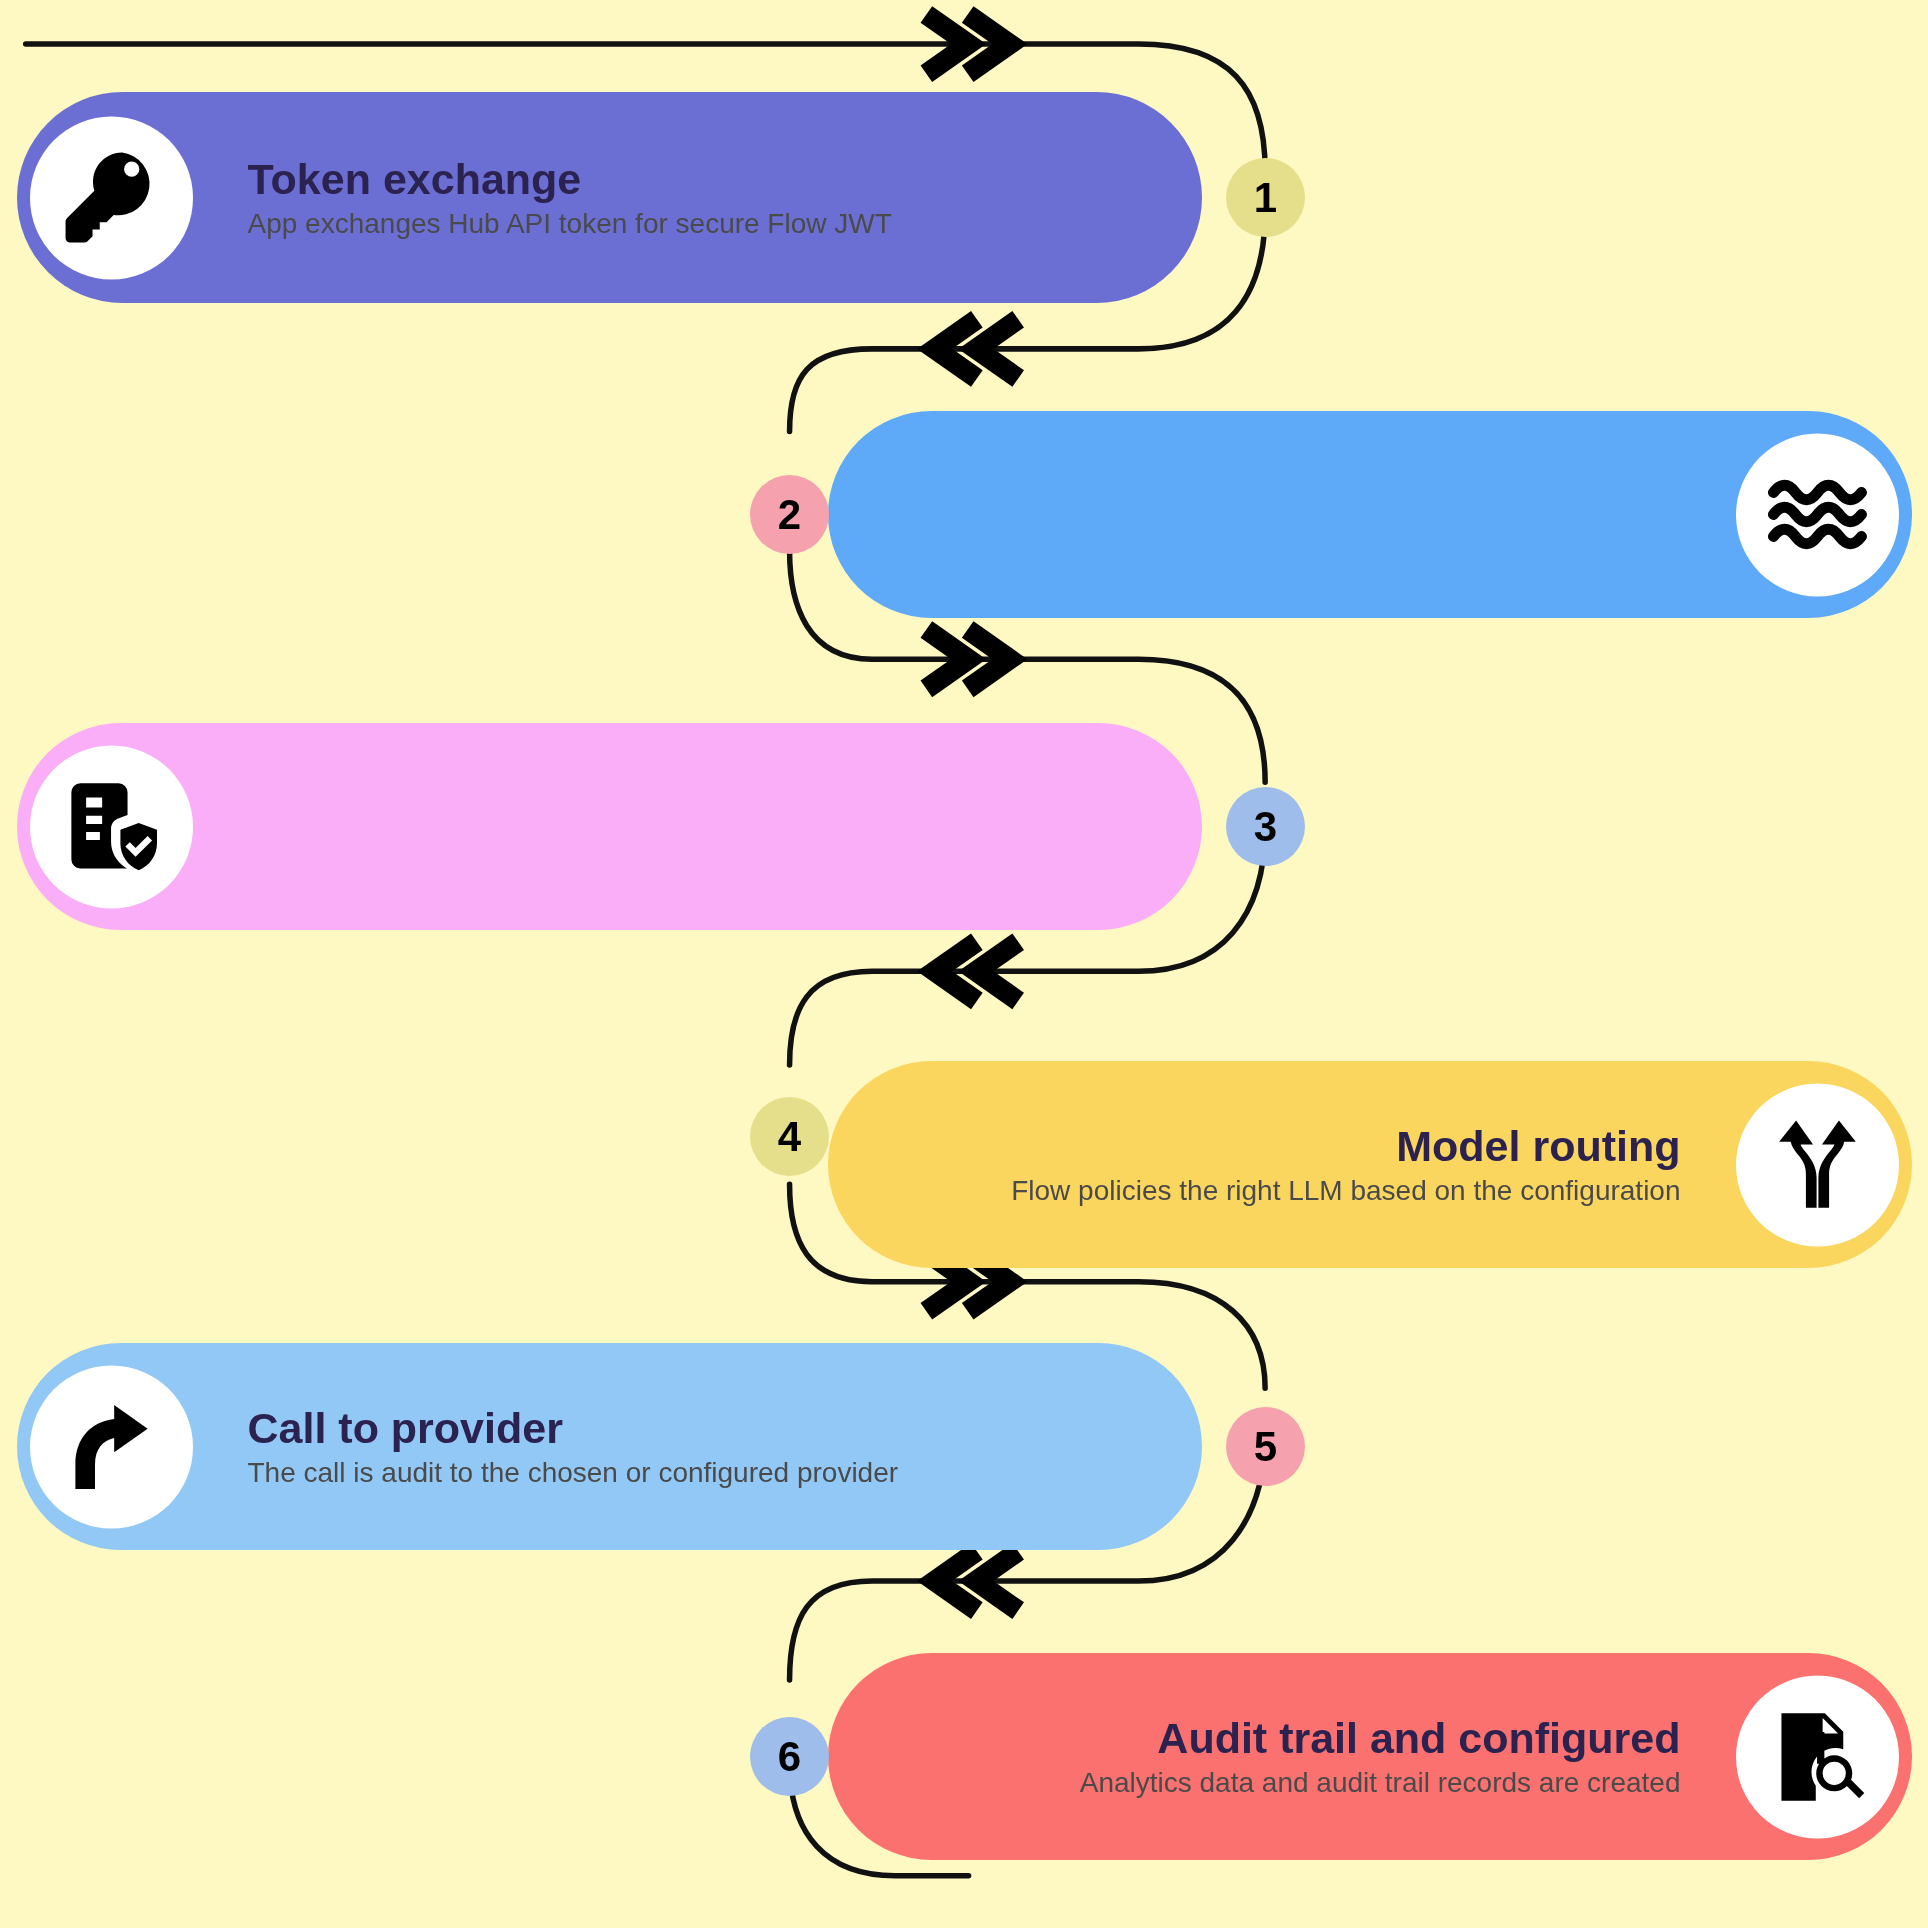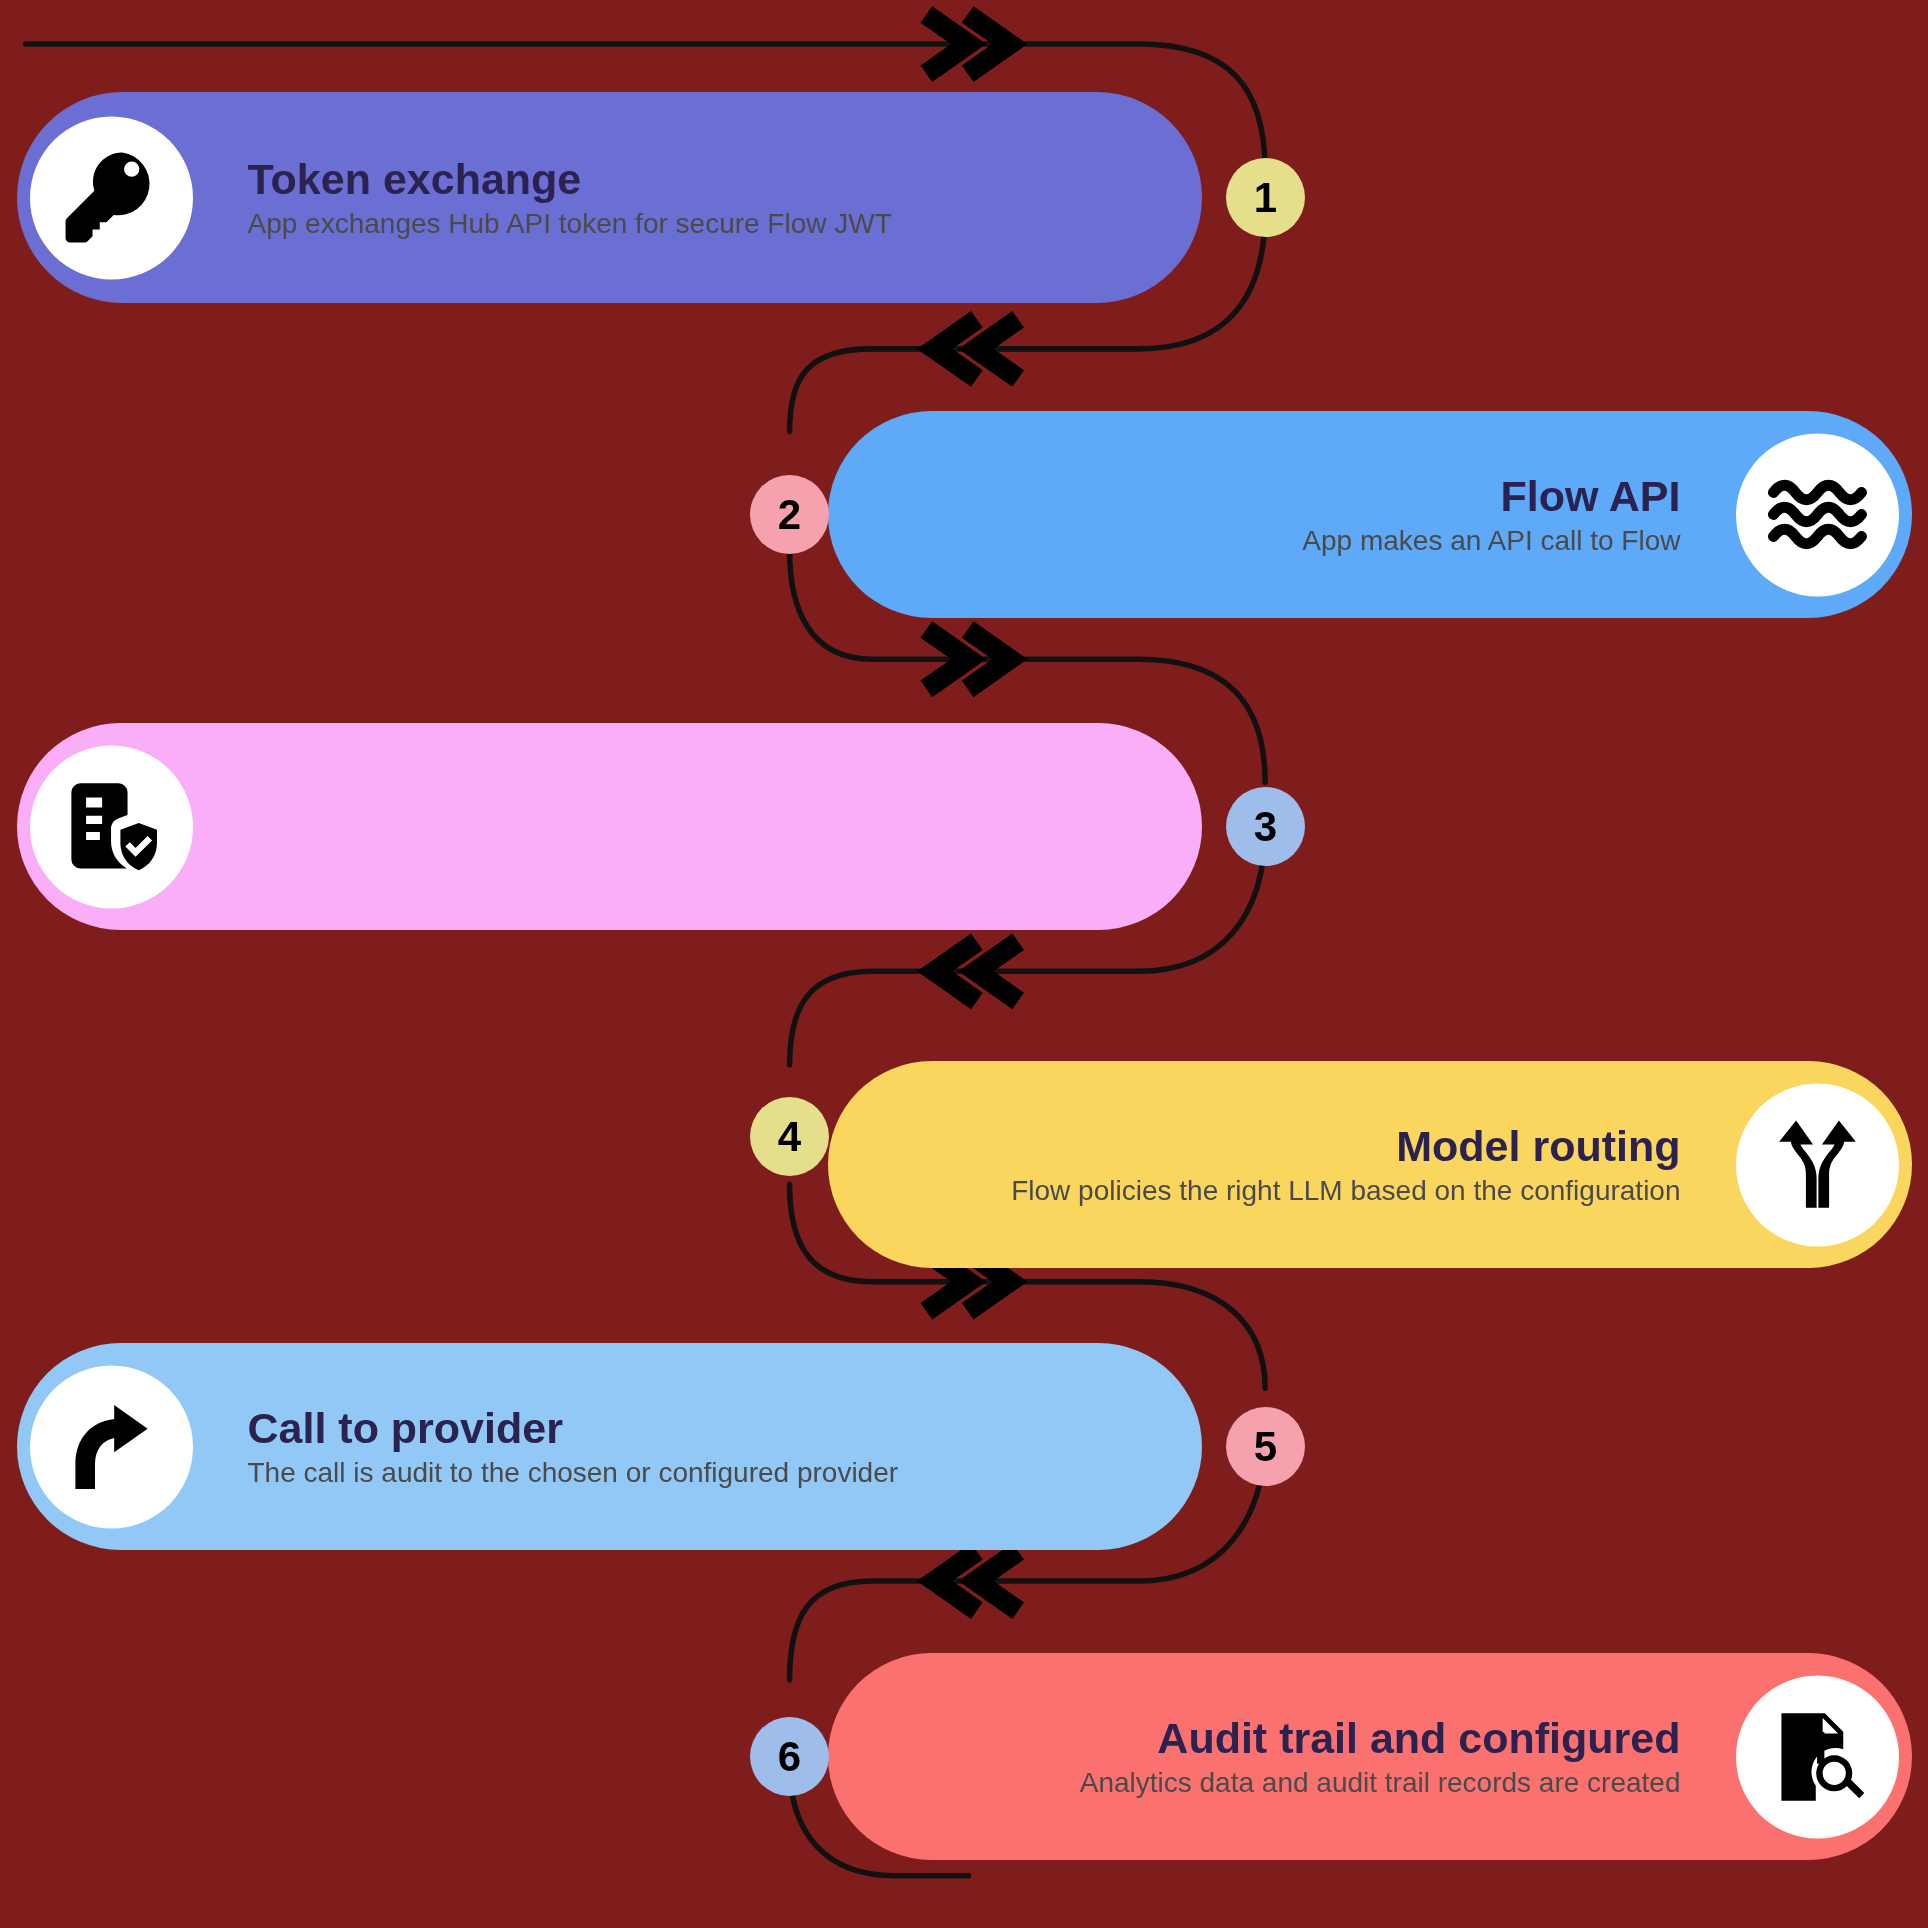--- a/index.html
+++ b/index.html
@@ -7,21 +7,21 @@
     padding: 0;
     background: #ffffff;
   }
   body {
     font-family: "Liberation Sans", sans-serif;
   }
   #canvas {
     position: relative;
     width: 1928px;
     height: 1928px;
-    background: #7f1d1d;
+    background: #fef9c3;
     overflow: hidden;
   }
   #wires {
     position: absolute;
     inset: 0;
     width: 1928px;
     height: 1928px;
     pointer-events: none;
     z-index: 1;
   }
@@ -170,24 +170,20 @@
 
   <div class="step-row" style="left:0; top:411px; width:1928px; height:207px;">
     <div class="bar right-bar" style="top:0; height:207px; width:1084px; background:#5EA9F8;">
       <div class="icon-bubble at-right">
         <svg width="110" height="110" viewBox="0 0 24 24" fill="none" stroke="#000000" stroke-width="2.4" stroke-linecap="round">
           <path d="M2.5 7.2c1.6-2.1 3.2-2.1 4.8 0s3.2 2.1 4.8 0 3.2-2.1 4.8 0 3.2 2.1 4.8 0"></path>
           <path d="M2.5 12c1.6-2.1 3.2-2.1 4.8 0s3.2 2.1 4.8 0 3.2-2.1 4.8 0 3.2 2.1 4.8 0"></path>
           <path d="M2.5 16.8c1.6-2.1 3.2-2.1 4.8 0s3.2 2.1 4.8 0 3.2-2.1 4.8 0 3.2 2.1 4.8 0"></path>
         </svg>
       </div>
-      <div class="labels align-right">
-        <div class="step-title">Flow API</div>
-        <div class="step-desc">App makes an API call to Flow</div>
-      </div>
     </div>
     <div class="badge" style="left:750px; top:64px; background:#F5A2AE;">2</div>
   </div>
 
   <div class="step-row" style="left:0; top:723px; width:1928px; height:207px;">
     <div class="bar left-bar" style="top:0; height:207px; width:1185px; background:#FAAEF8;">
       <div class="icon-bubble at-left">
         <svg width="107" height="107" viewBox="0 0 24 24" fill="#000000">
           <path d="M5 2.2h8.6a2 2 0 0 1 2 2v5.1l-2.1.8c-1 .4-1.6 1.3-1.6 2.3v2.9c0 2.3 1.2 4.4 3.1 5.7l.5.3H5a2 2 0 0 1-2-2V4.2a2 2 0 0 1 2-2zm1.3 3.2v2.2h3.6V5.4H6.3zm0 4.1v1.8h3.6V9.5H6.3zm0 3.6v1.8h3.1v-1.8H6.3z"></path>
           <path d="M18.1 11.1l4.1 1.5v3.1c0 2.6-1.6 5-4.1 6-2.5-1-4.1-3.4-4.1-6v-3.1l4.1-1.5zm2 2.9l-2.7 2.7-1.3-1.3-1 1 2.3 2.3 3.7-3.7-1-1z" fill="#000000"></path>

